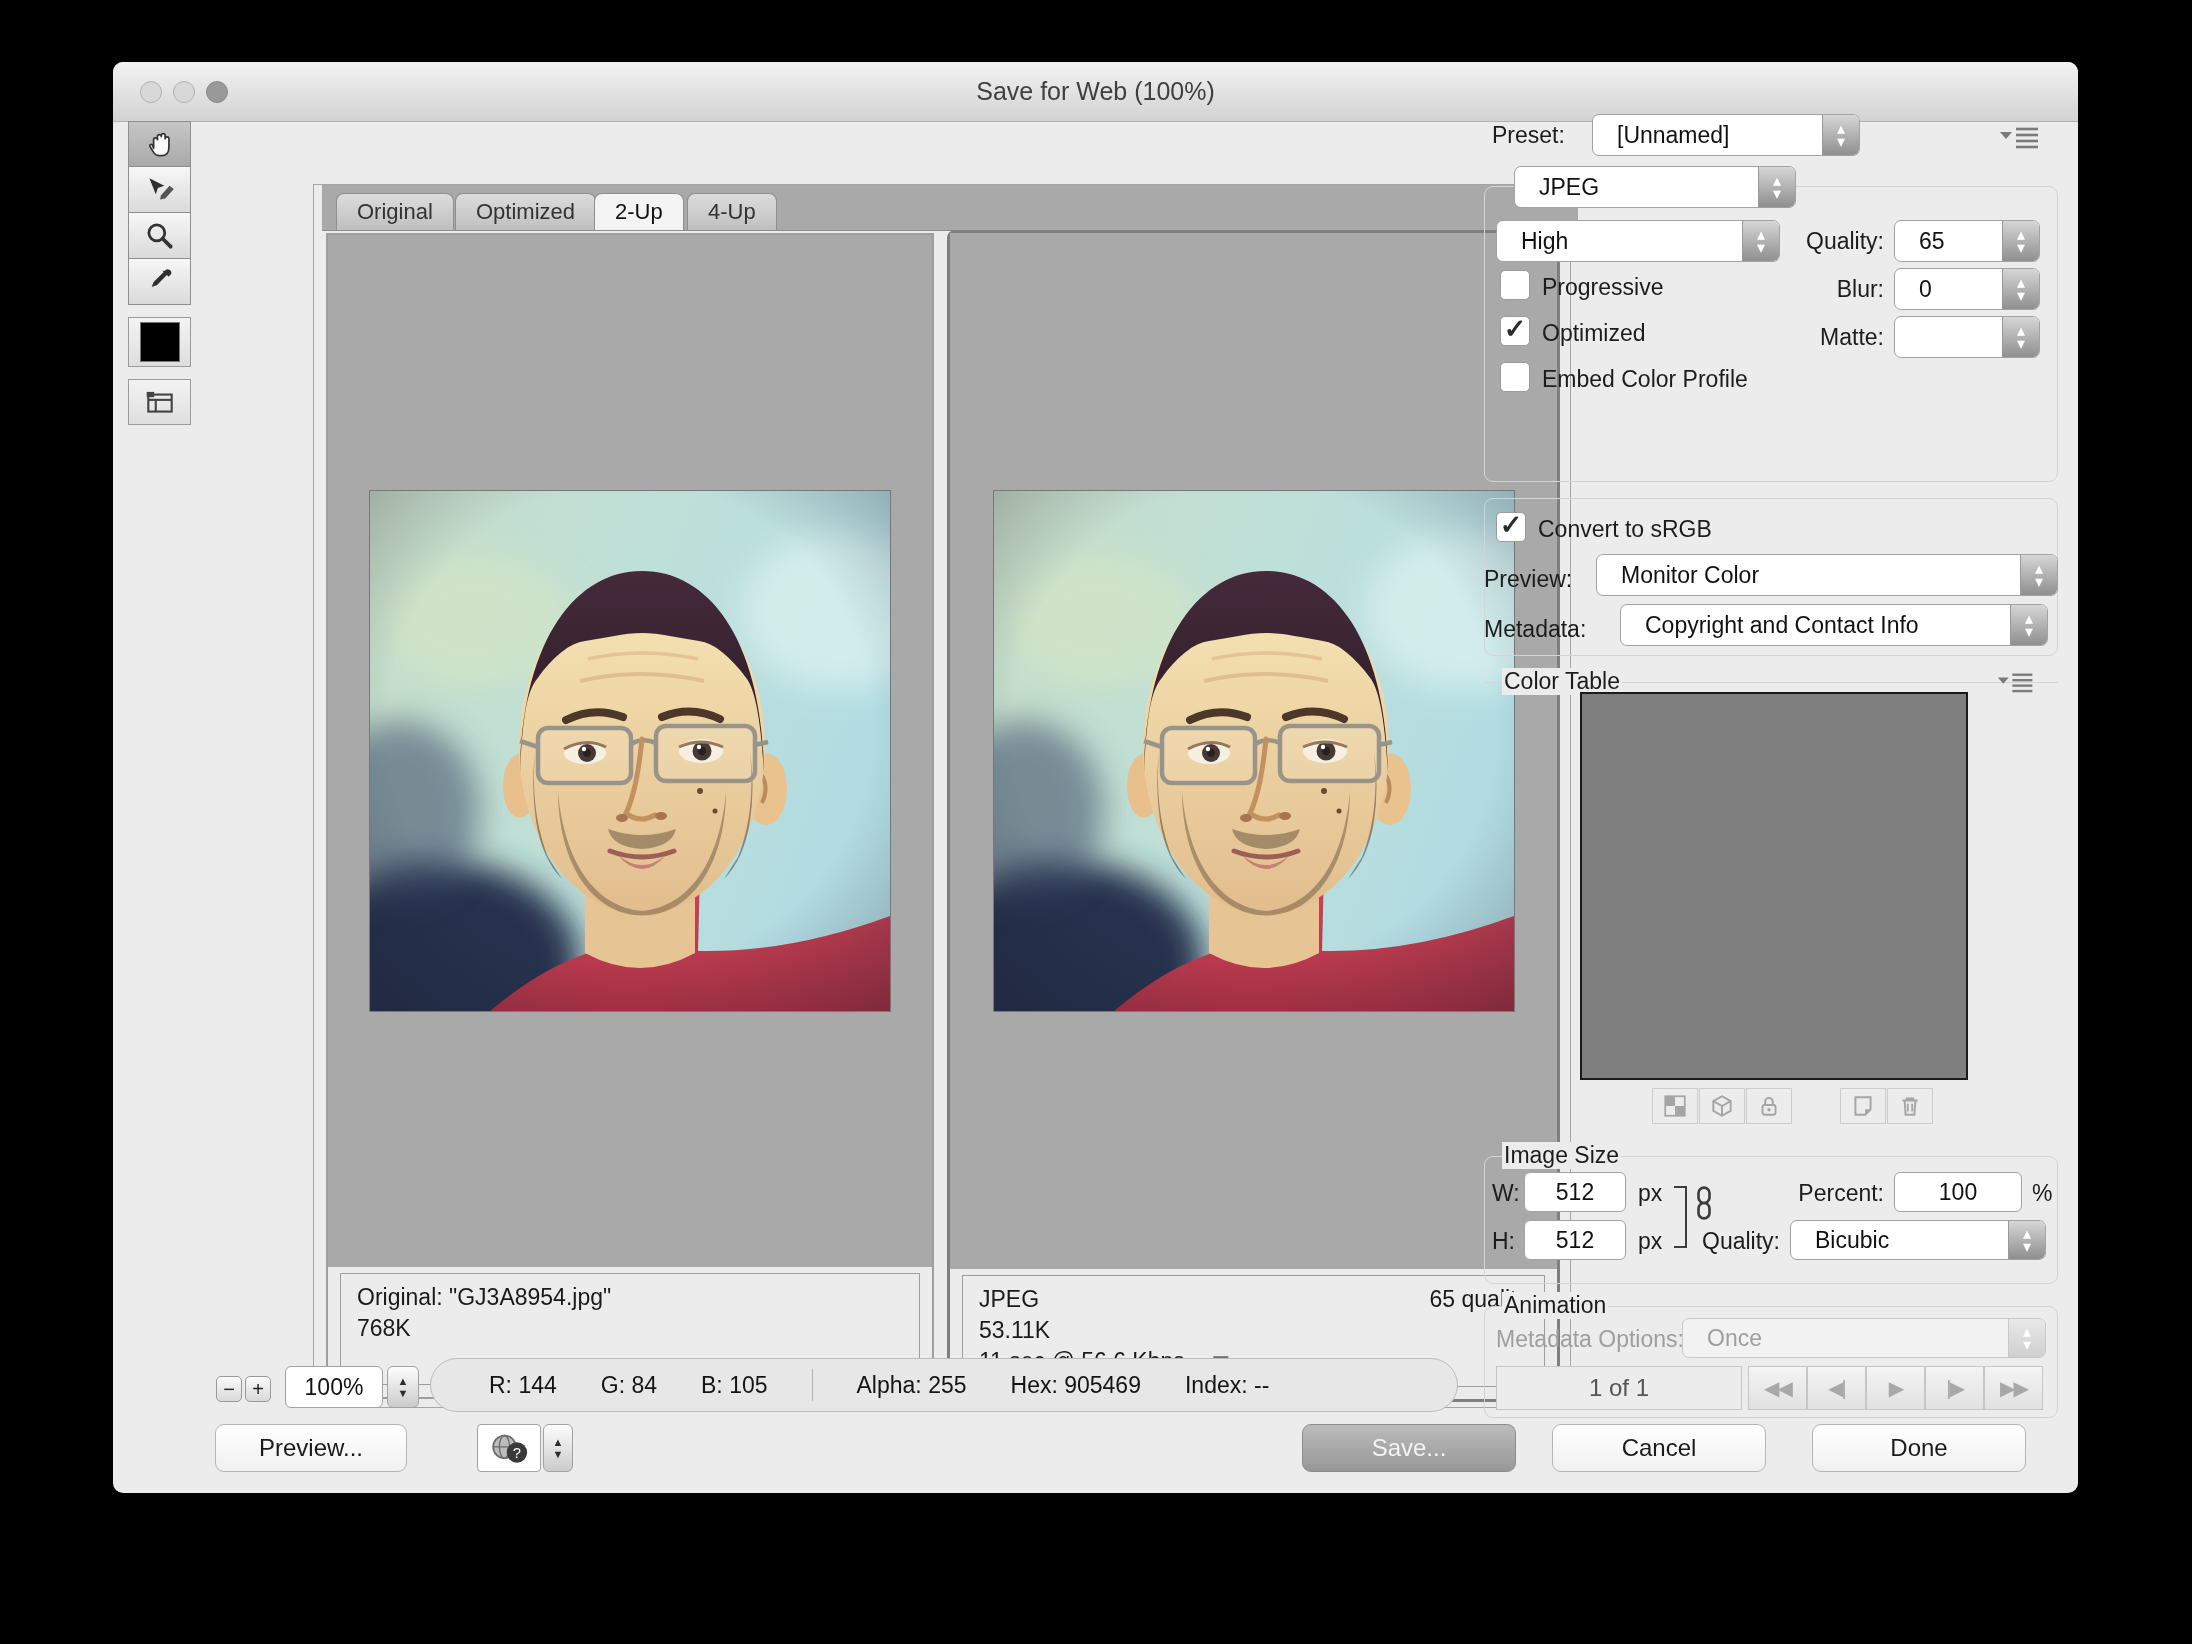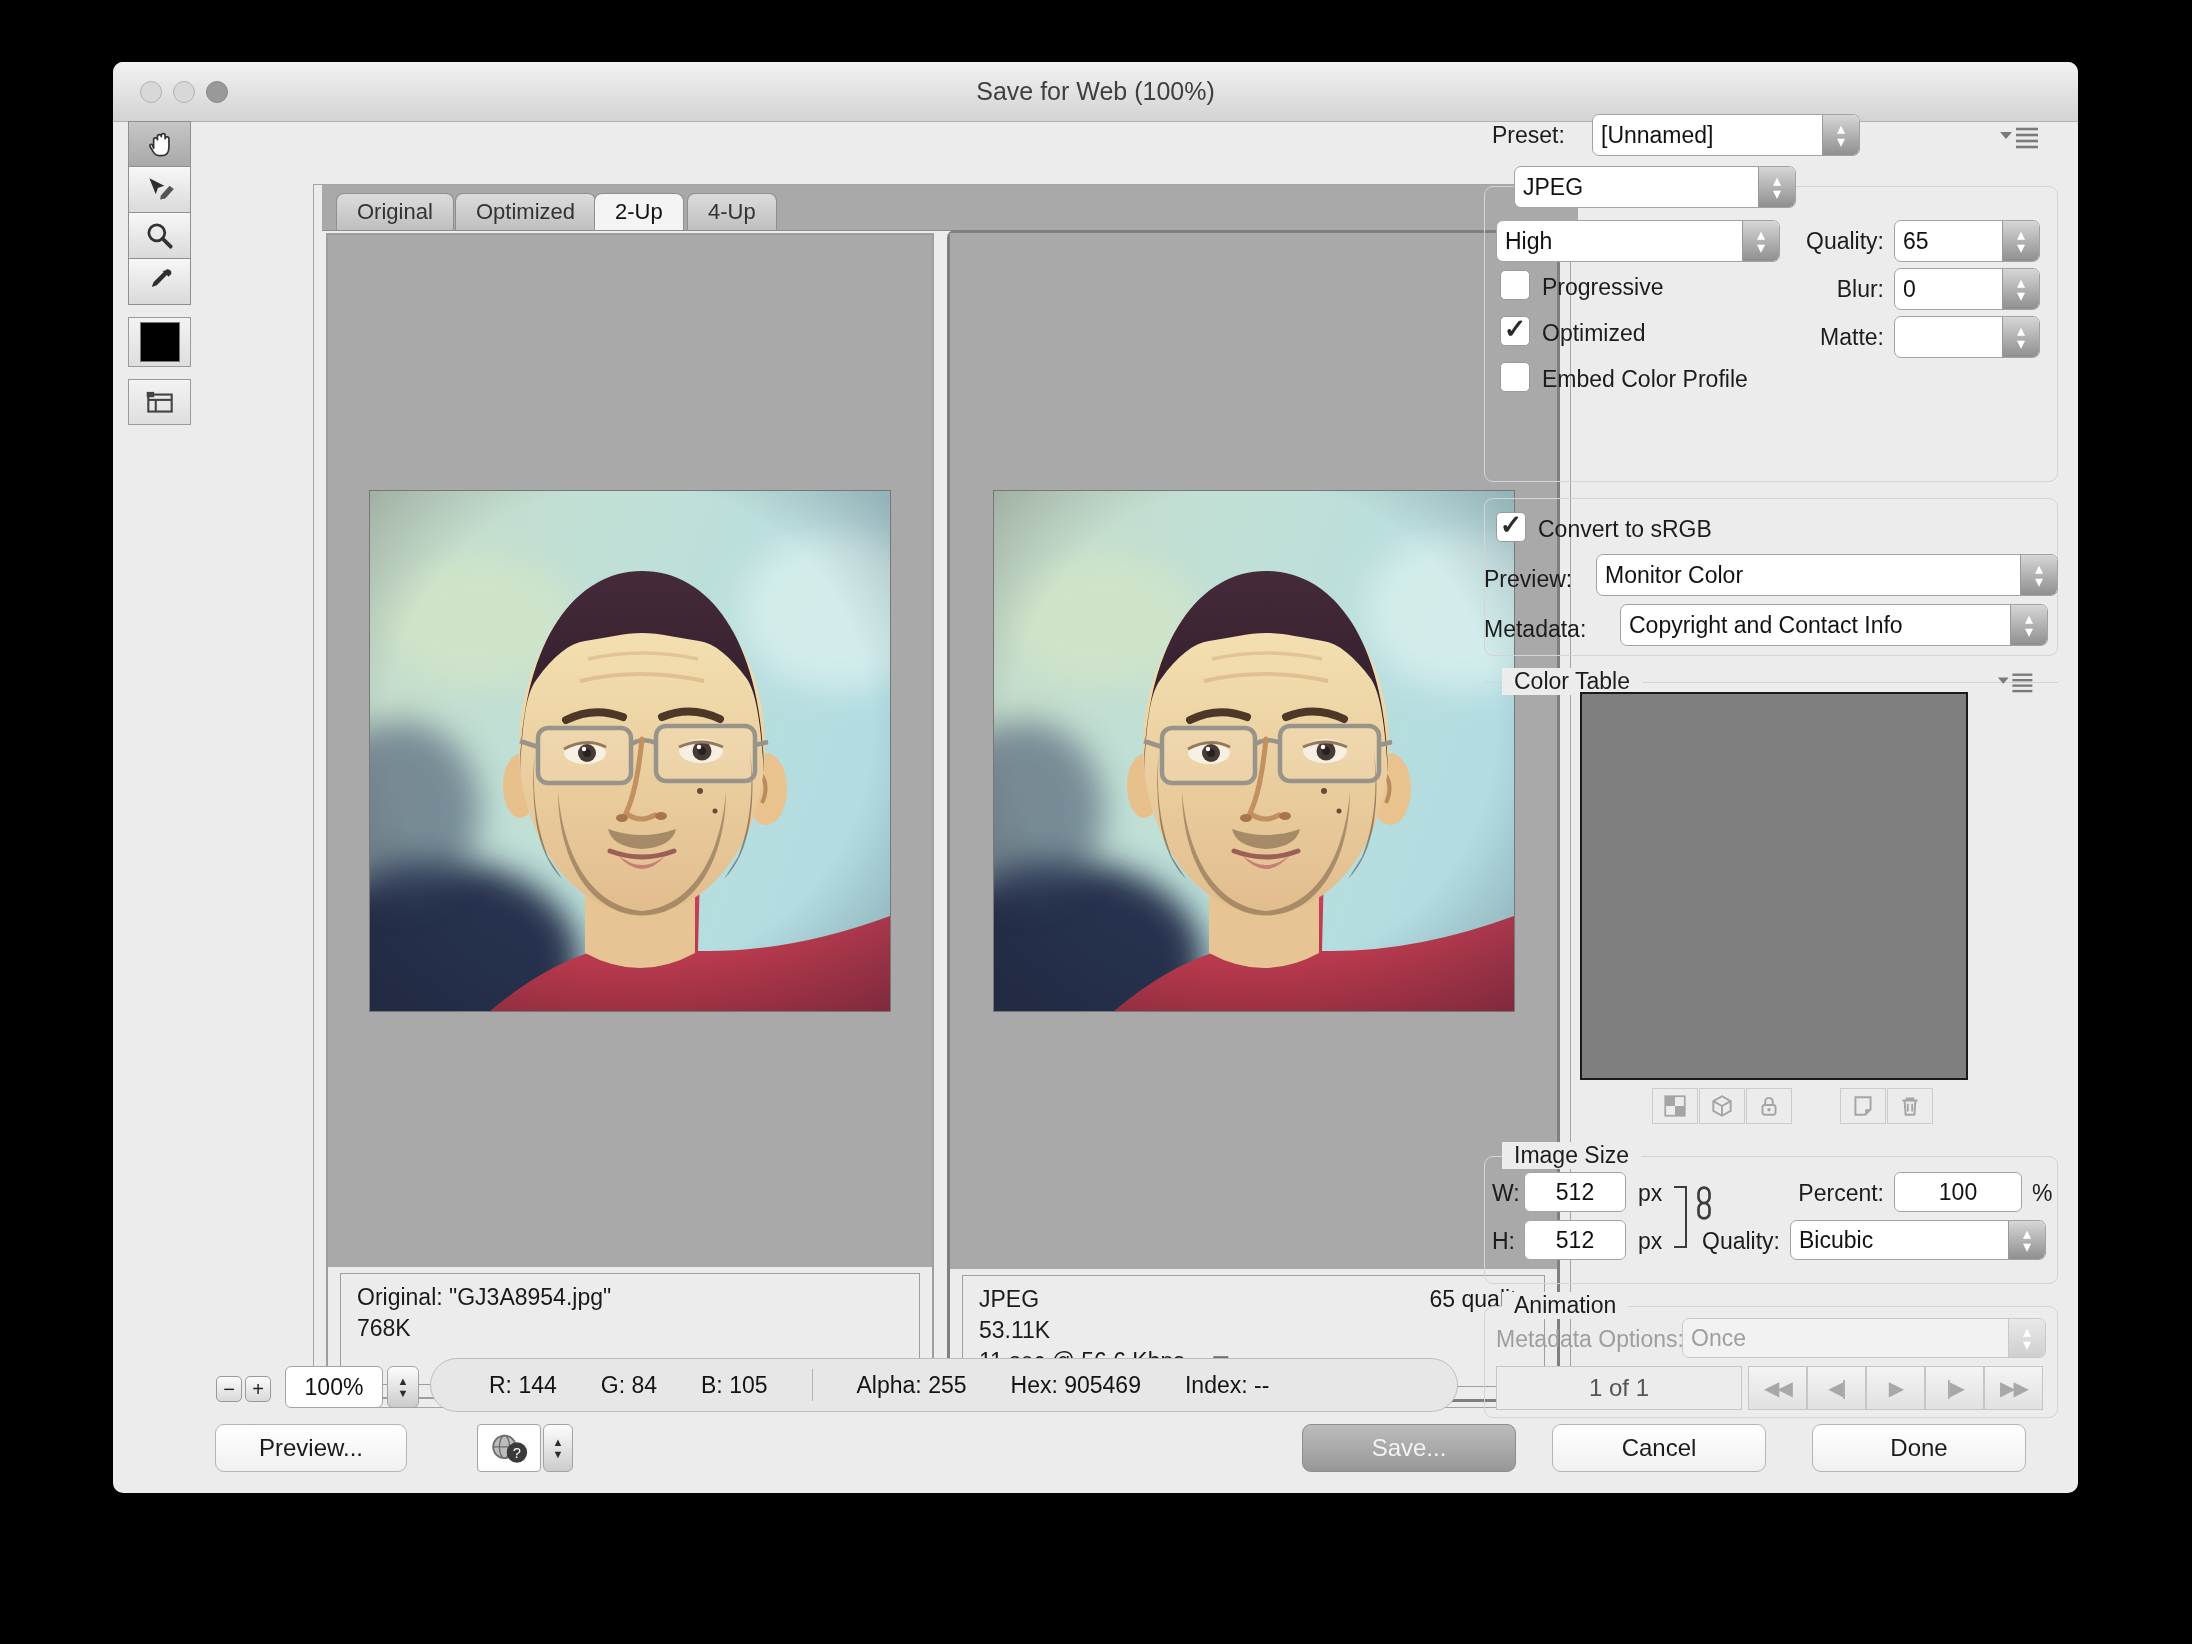--- a/index.html
+++ b/index.html
@@ -35,30 +35,30 @@
   .sstep::before{content:"▲";font-size:11px;line-height:12px;} .sstep::after{content:"▼";font-size:11px;line-height:12px;}
   #statuspill{left:430px;top:1358px;width:1028px;height:54px;background:#e7e7e7;border:1px solid #bdbdbd;border-radius:27px;display:flex;align-items:center;padding:0 58px;gap:44px;font-size:23px;color:#141414;}
   .vdiv{width:1px;height:32px;background:#b3b3b3;}
   .pbtn{display:flex;align-items:center;justify-content:center;font-size:24px;color:#1b1b1b;background:linear-gradient(#ffffff,#f0f0f0);border:1px solid #b5b5b5;border-radius:9px;}
   .pbtn.save{background:linear-gradient(#bcbcbc,#979797);border-color:#8d8d8d;color:#f3f3f3;}
   
   .lbl{font-size:23px;color:#1c1c1c;white-space:nowrap;}
   .lbl.r{text-align:right;}
   .lbl.dis{color:#9e9e9e;}
   .combo{background:#fff;border:1px solid #a3a3a3;border-radius:7px;display:flex;align-items:center;height:42px;}
-  .combo .val{flex:1;padding:0 8px;font-size:23px;color:#111;white-space:nowrap;overflow:hidden;}
+  .combo .val{flex:1;padding:0 24px;font-size:23px;color:#111;white-space:nowrap;overflow:hidden;}
   .combo .cap{width:36px;align-self:stretch;background:linear-gradient(#d6d6d6,#8f8f8f);border-left:1px solid #999;border-radius:0 6px 6px 0;display:flex;flex-direction:column;align-items:center;justify-content:center;color:#fff;}
   .cap::before{content:"▴";font-size:16px;line-height:13px;} .cap::after{content:"▾";font-size:16px;line-height:13px;}
   .combo.dis{border-color:#c9c9c9;background:#f2f2f2;}
   .combo.dis .val{color:#9e9e9e;}
   .combo.dis .cap{background:linear-gradient(#e9e9e9,#cfcfcf);border-color:#c9c9c9;}
   .chk{width:30px;height:30px;background:#fff;border:1px solid #9b9b9b;border-radius:5px;display:flex;align-items:center;justify-content:center;}
   .chk.checked::after{content:"✓";font-size:27px;font-weight:bold;color:#2b2b2b;margin-top:-4px;}
   .gbox{border:1px solid #d4d4d4;border-radius:9px;}
-  .gtitle{background:#ececec;padding:0 12px;font-size:23px;color:#1c1c1c;white-space:nowrap;}
+  .gtitle{background:#ececec;padding:0 2px;font-size:23px;color:#1c1c1c;white-space:nowrap;}
   .hline{height:1px;background:#d4d4d4;}
   .ctbtn{width:46px;height:36px;background:#ececec;border:1px solid #cccccc;display:flex;align-items:center;justify-content:center;}
   .pbk{width:59px;height:44px;background:linear-gradient(#f4f4f4,#e1e1e1);border:1px solid #c6c6c6;display:flex;align-items:center;justify-content:center;font-size:20px;color:#a8a8a8;letter-spacing:-2px;}
   .counter{background:#ececec;border:1px solid #c6c6c6;display:flex;align-items:center;justify-content:center;font-size:24px;color:#555;}
   .bracket{border-top:2px solid #3c3c3c;border-bottom:2px solid #3c3c3c;border-right:2px solid #3c3c3c;width:13px;height:62px;}
 </style>
 </head>
 <body>
 
 <svg width="0" height="0" style="position:absolute">

